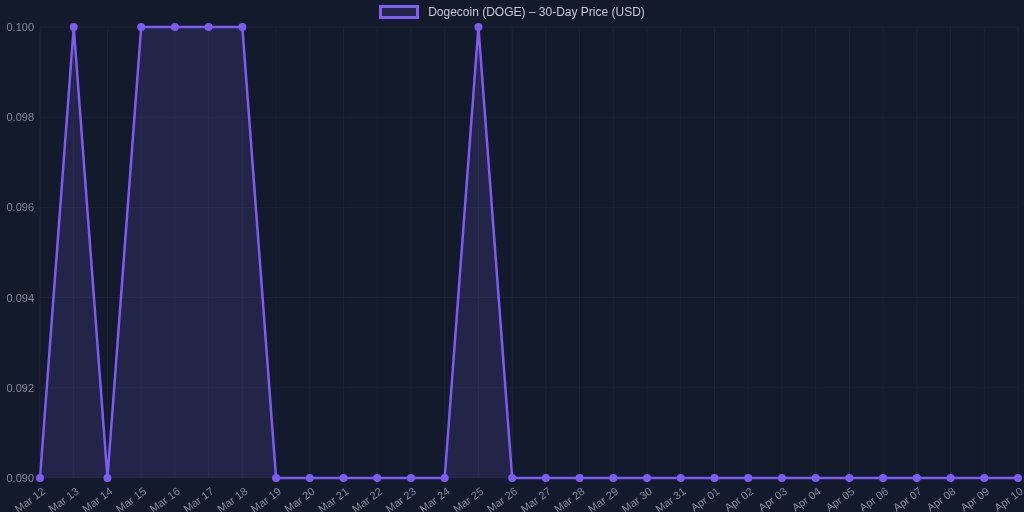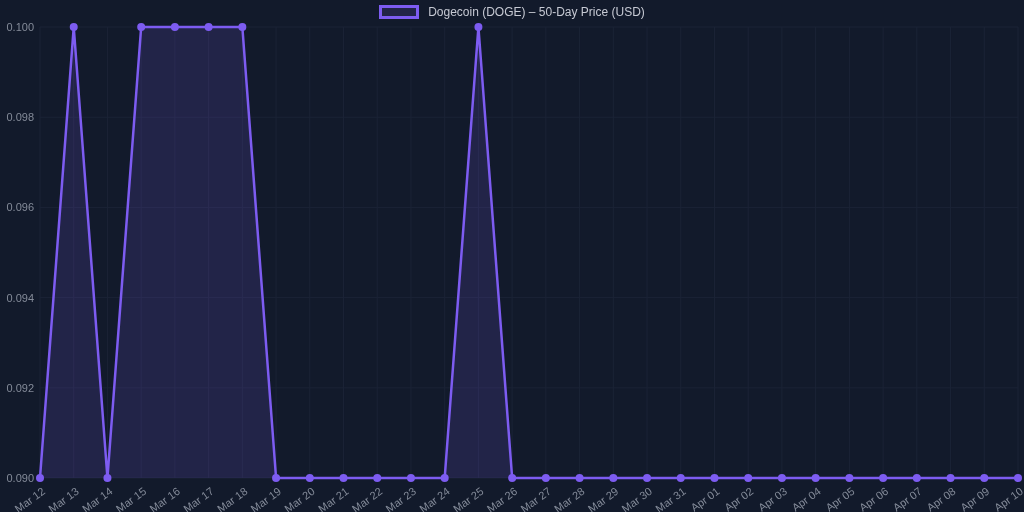--- a/index.html
+++ b/index.html
@@ -141,16 +141,16 @@
         <circle cx="883.1034482758621" cy="478" r="4"></circle>
         <circle cx="916.8275862068965" cy="478" r="4"></circle>
         <circle cx="950.551724137931" cy="478" r="4"></circle>
         <circle cx="984.2758620689655" cy="478" r="4"></circle>
         <circle cx="1018" cy="478" r="4"></circle>
       </g>
     </svg>
   <div class="legend">
     <span class="legend-item" style="display:flex;align-items:center;gap:9px;">
       <span class="legend-swatch"></span>
-      <span class="legend-label">Dogecoin (DOGE) – 50-Day Price (USD)</span>
+      <span class="legend-label">Dogecoin (DOGE) – 30-Day Price (USD)</span>
     </span>
   </div>
 </div>
 
 </body></html>

